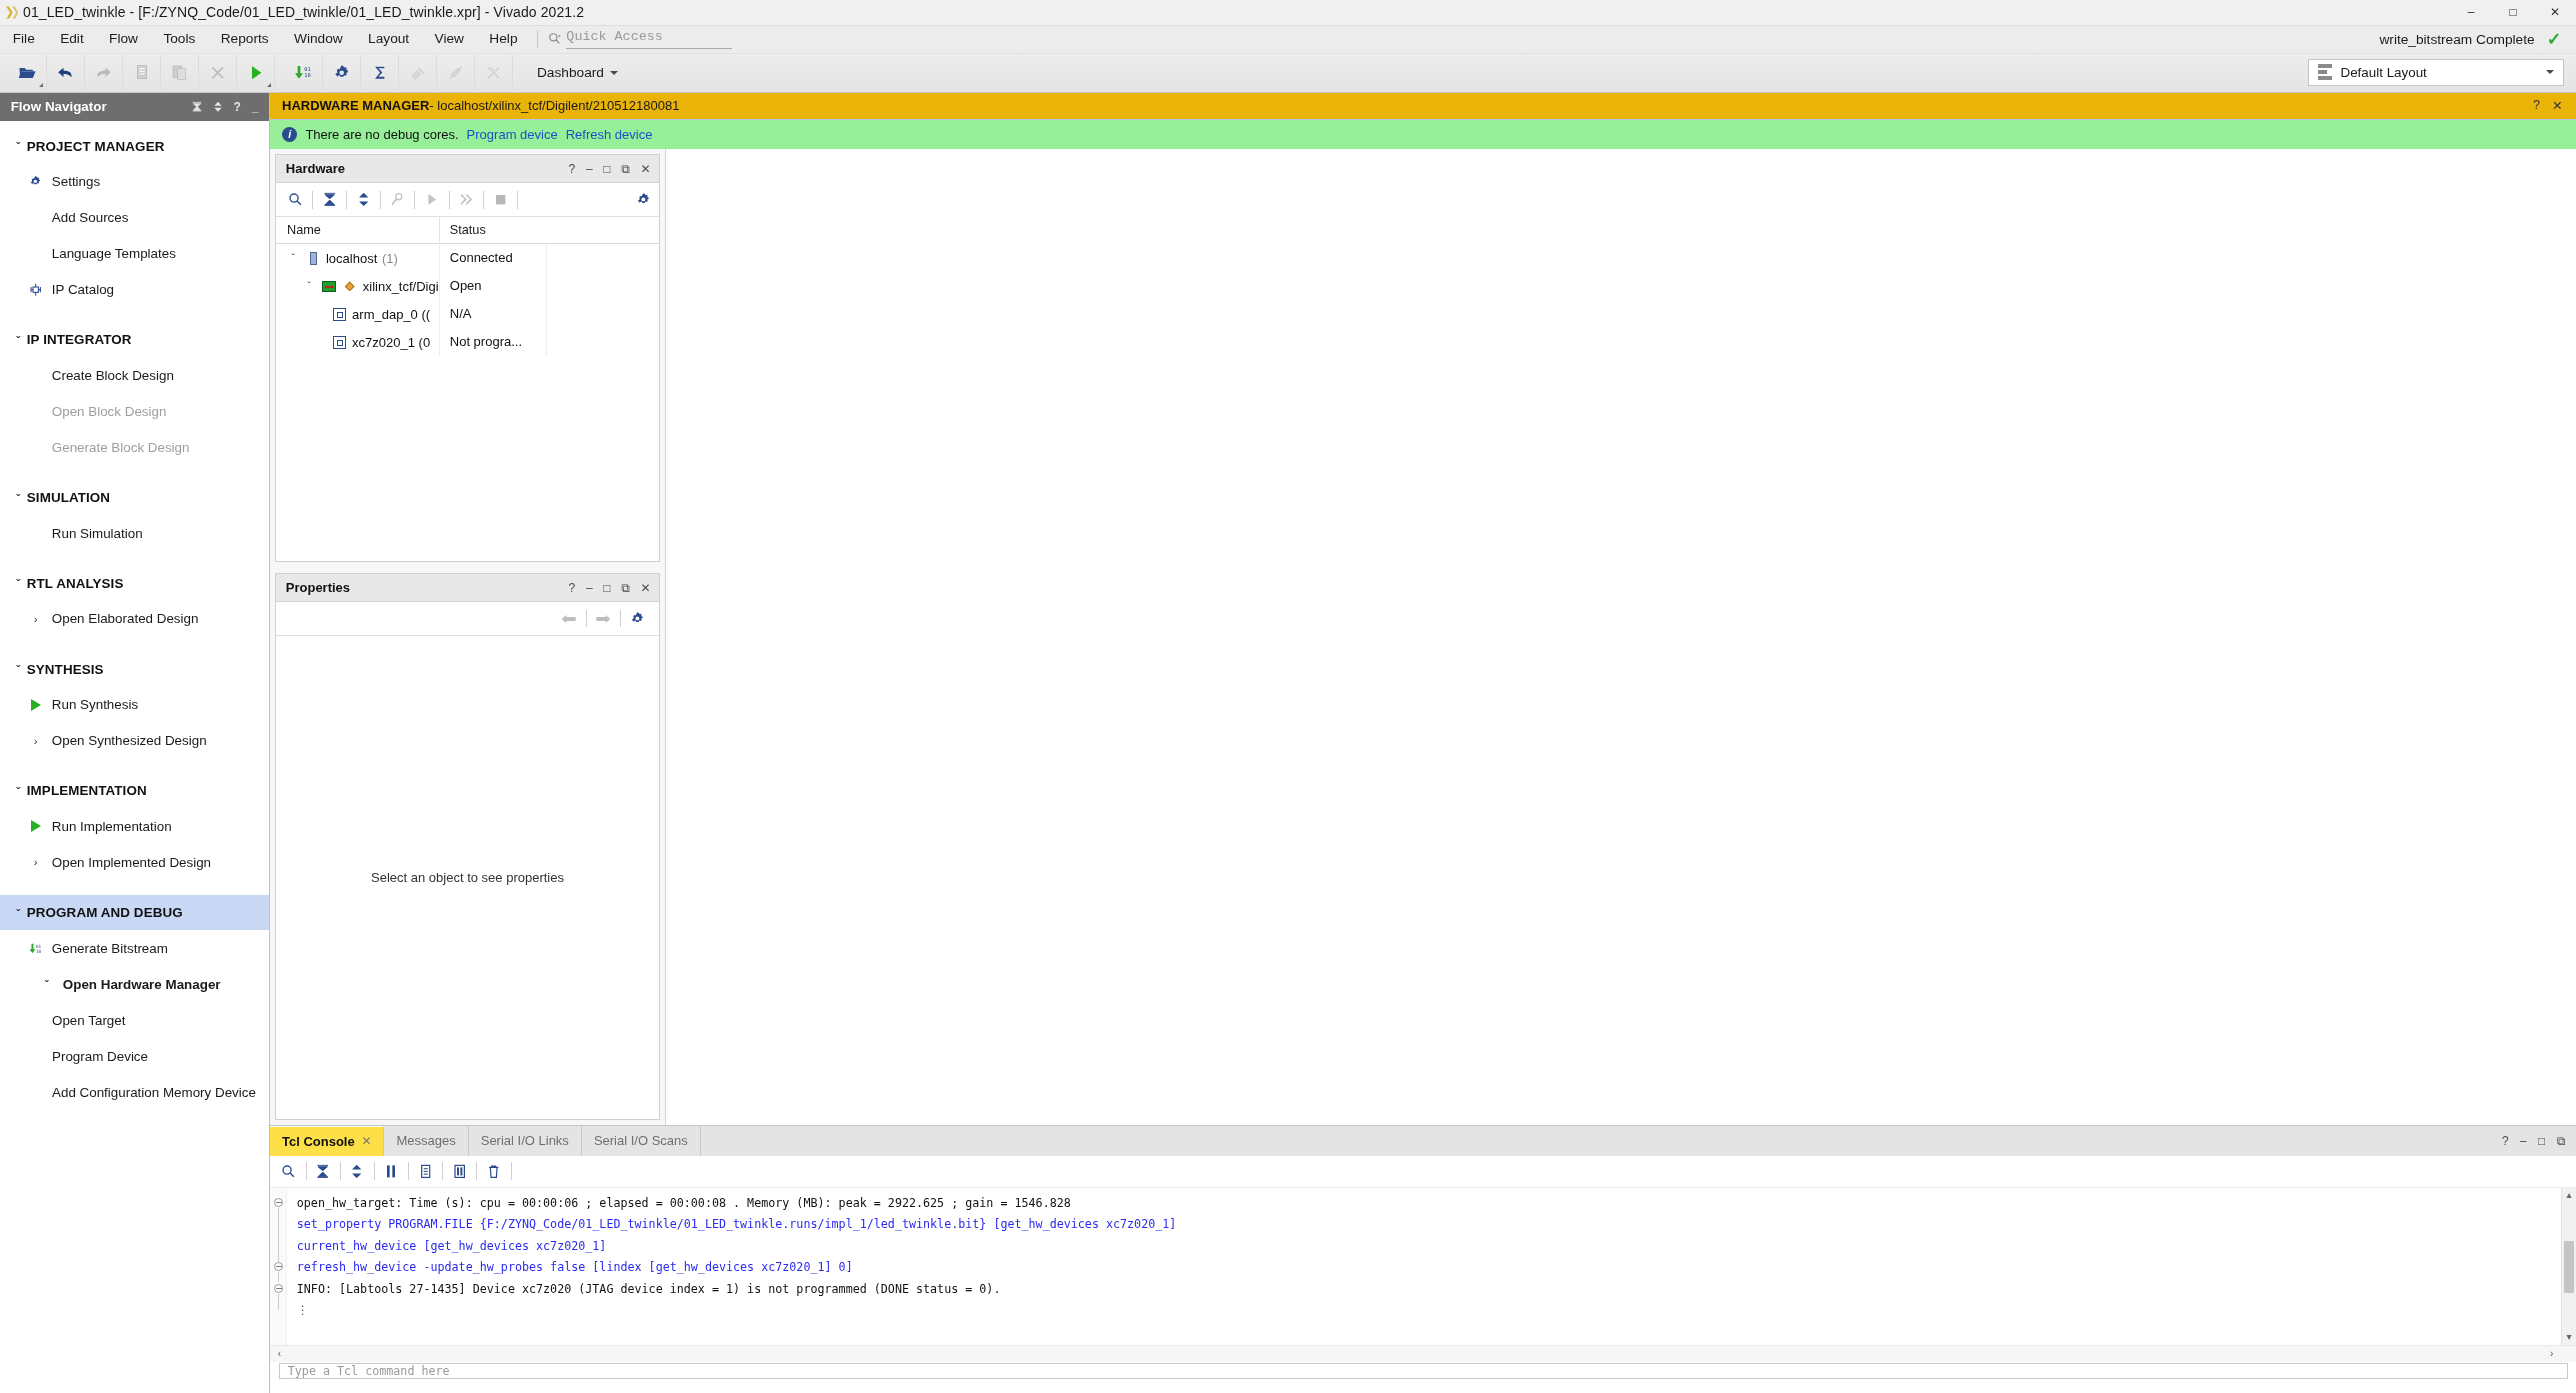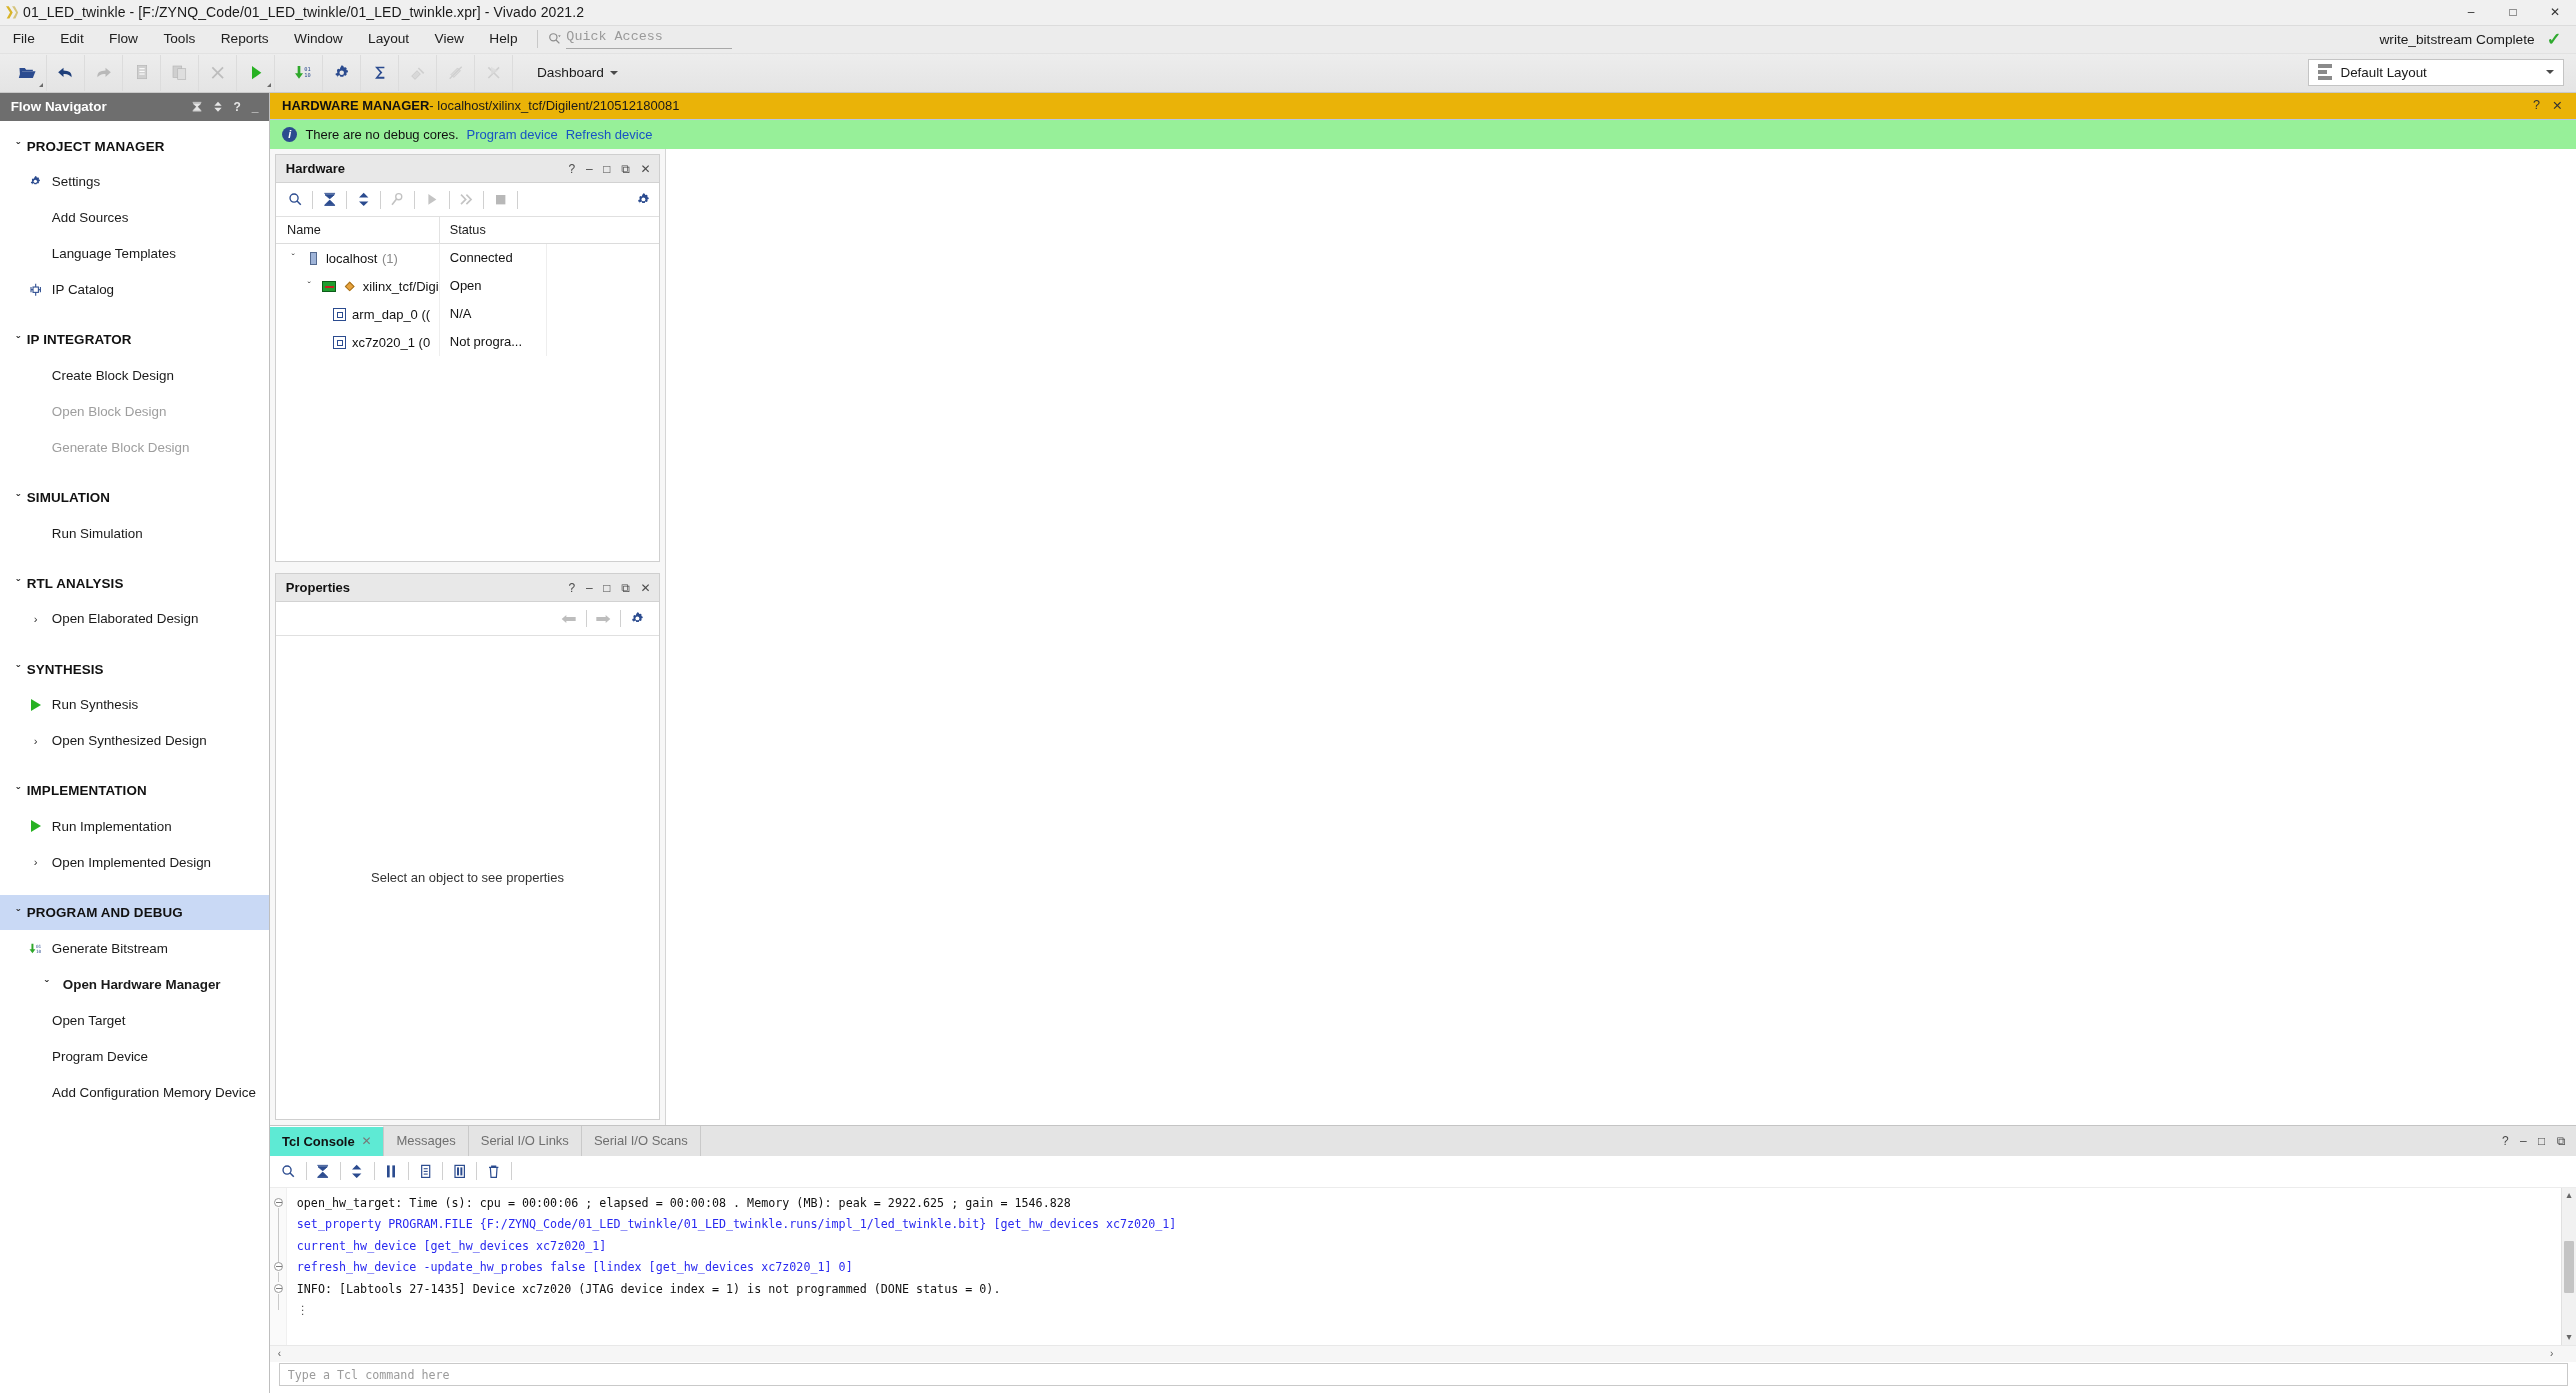--- a/index.html
+++ b/index.html
@@ -209,21 +209,21 @@
                 background: #fff; color: #333; font-size: 13px; }
 
   
   .console-dock { height: 268px; flex: none; border-top: 0.7px solid #c4c4c4;
                   display: flex; flex-direction: column; background: #fff; }
   .console-tabs { height: 29.5px; background: #e4e4e4; display: flex; align-items: stretch; flex: none; position: relative; }
   .ctab {
     display: flex; align-items: center; gap: 6.7px; padding: 0 12px;
     font-size: 13px; color: #6f6f6f; border-right: 0.7px solid #c9c9c9;
   }
-  .ctab.active { background: #5eead4; color: #111; font-weight: bold; border-top: 1.3px solid #fff; }
+  .ctab.active { background: #fde047; color: #111; font-weight: bold; border-top: 1.3px solid #fff; }
   .ctab .x-close { color: #777; font-size: 12px; font-weight: normal; }
   .console-tabs-right { margin-left: auto; display: flex; align-items: center; gap: 11.4px; padding-right: 10.7px; color: #4a4a4a; font-size: 12px; }
   .console-toolbar { height: 32px; background: #fff; display: flex; align-items: center; flex: none;
                      border-bottom: 0.7px solid #ececec; padding-left: 4px; }
   .console-body { flex: 1; display: flex; min-height: 0; position: relative; background: #fff; }
   .gutter { width: 17.4px; flex: none; background: #fafafa; border-right: 0.7px solid #f0f0f0;
             position: relative; padding-top: 5.4px; }
   .gut-mark { position: absolute; left: 4px; width: 9.4px; height: 9.4px; border: 0.9px solid #9a9a9a;
               border-radius: 50%; background: #fff; }
   .gut-mark::after { content:""; position:absolute; left:1.3px; top:3.7px; width:5.4px; height:0.9px; background:#7a7a7a; }
@@ -239,21 +239,21 @@
   .vs-arrow { height: 14.8px; width: 14.8px; display: flex; align-items: center; justify-content: center;
               font-size: 8.7px; color: #666; }
   .vs-track { flex: 1; width: 14.8px; position: relative; }
   .vs-thumb { position: absolute; left: 2.7px; width: 9.4px; background: #c4c4c4; border-radius: 1.3px; }
   .hscroll-row { height: 17.4px; flex: none; display: flex; align-items: center;
                  background: #f6f6f6; border-top: 0.7px solid #e8e8e8; }
   .hs-arrow { width: 19px; text-align: center; font-size: 10px; color: #555; }
   .hs-track { flex: 1; height: 17.4px; }
   .cmd-row { height: 31px; flex: none; padding: 1.3px 8px 4px 9.4px; background: #fff; }
   .cmd-input {
-    width: 100%; height: 23px; border: 0.7px solid #c9c9c9; background: #fff;
+    width: 100%; height: 16px; border: 0.7px solid #c9c9c9; background: #fff;
     font-family: "DejaVu Sans Mono", monospace; font-size: 11.7px; color: #333;
     padding: 0 7.4px; outline: none;
   }
   .cmd-input::placeholder { color: #9b9b9b; }
 
   
   svg { display: block; }
 </style>
 </head>
 <body>

